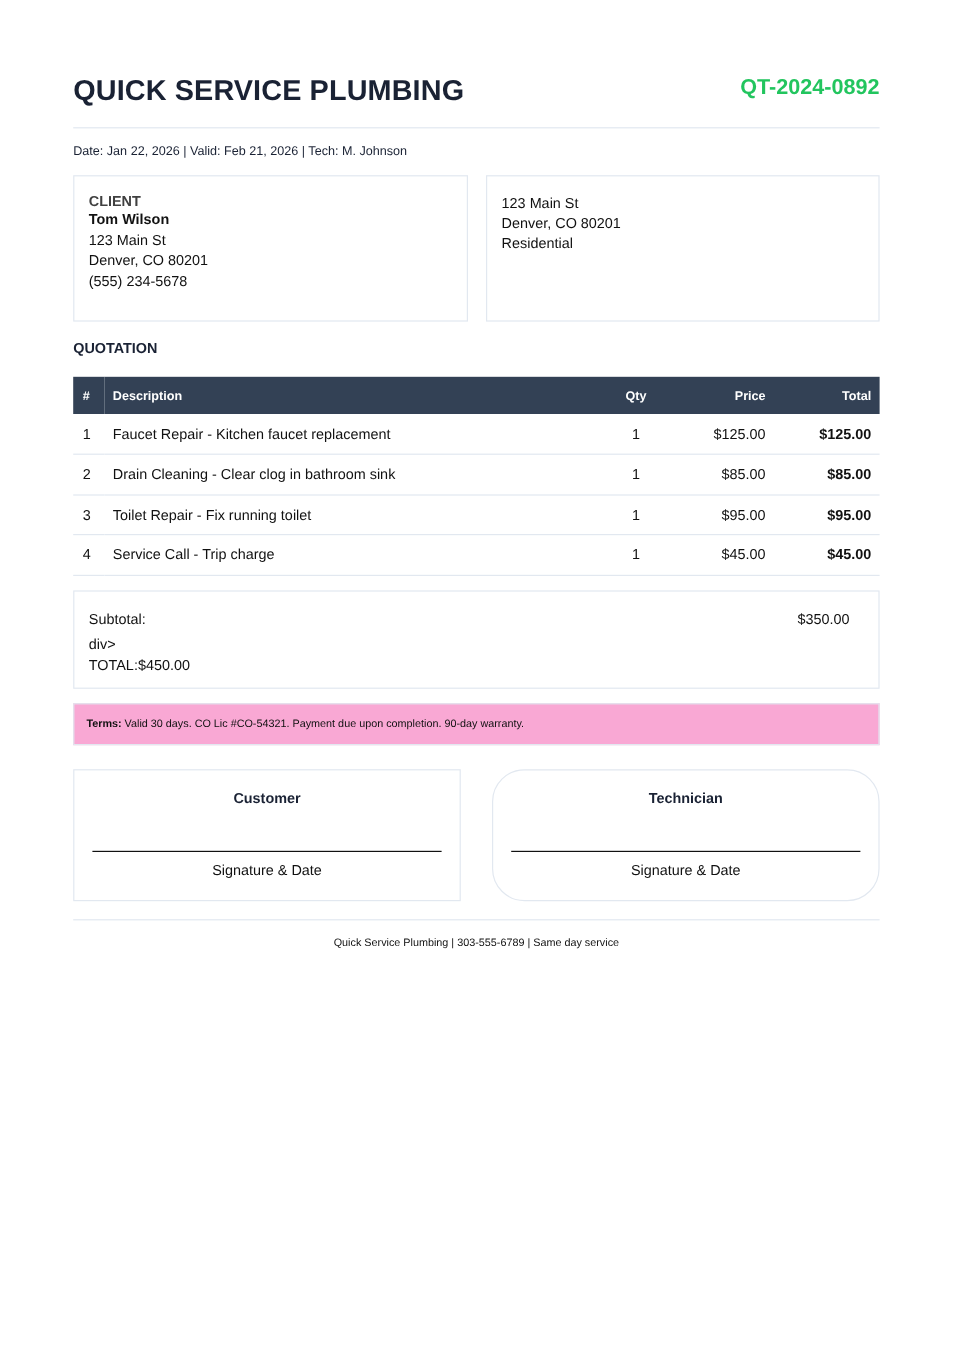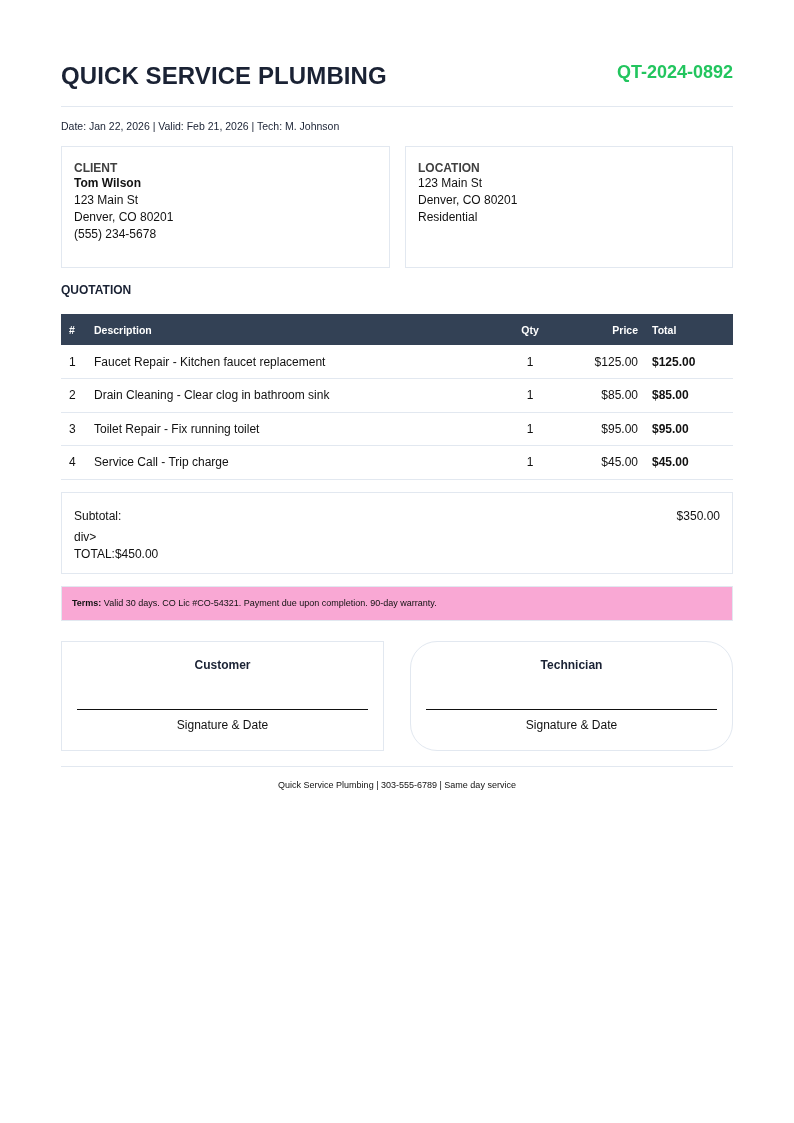--- a/index.html
+++ b/index.html
@@ -17,25 +17,25 @@
   .box .line { font-size: 12px; line-height: 17px; color: #111; }
   .box .line.bold { font-weight: bold; }
   .section-title { position: absolute; left: 0; top: 283px; font-size: 12px; font-weight: bold; color: #1a2234; }
   table { position: absolute; left: 0; top: 314px; width: 672px; border-collapse: collapse; }
   thead tr { background: #334155; color: #fff; }
   th { font-size: 10.5px; font-weight: bold; height: 31px; padding: 0 7px; text-align: left; }
   td { font-size: 12px; height: 33.5px; padding: 0 7px; border-bottom: 1px solid #e2e8f0; color: #111; }
   .c-num { width: 26px; padding-left: 8px; }
   .c-qty { text-align: center; width: 60px; }
   .c-price { text-align: right; width: 85px; }
-  .c-total { width: 88px; margin-top: 24px; }
+  .c-total { text-align: right; width: 88px; margin-top: 24px; }
   td.c-total { font-weight: bold; }
   .totals { position: absolute; left: 0; top: 492px; width: 672px; height: 82px; border: 1px solid #e2e8f0; padding: 16px 12px; font-size: 12px; }
   .totals .row { position: relative; height: 20px; }
-  .totals .sub-val { position: absolute; right: 0; top: 0; }
+  .totals .sub-val { position: absolute; right: 12px; top: 0; }
   .totals .stray { margin-top: 0; line-height: 17px; }
   .terms { position: absolute; left: 0; top: 586px; width: 672px; height: 35px; background: #f9a8d4; border: 1px solid #e2e8f0; padding: 0 10px; font-size: 9px; line-height: 33px; color: #111; }
   .terms b { font-weight: bold; }
   .sig { position: absolute; top: 641px; height: 110px; border: 1px solid #e2e8f0; text-align: center; }
   .sig.cust { left: 0; width: 323px; }
   .sig.tech { left: 349px; width: 323px; border-radius: 27px; }
   .sig .who { font-size: 12px; font-weight: bold; margin-top: 16px; color: #1a2234; }
   .sig .line { position: absolute; left: 15px; right: 15px; top: 67px; border-top: 1px solid #111; }
   .sig .cap { position: absolute; left: 0; right: 0; top: 76px; font-size: 12px; }
   .footer { position: absolute; left: 0; top: 766px; width: 672px; border-top: 1px solid #e2e8f0; text-align: center; font-size: 9px; padding-top: 13px; color: #111; }
@@ -52,21 +52,20 @@
 
   <div class="box client">
     <h3>CLIENT</h3>
     <div class="line bold">Tom Wilson</div>
     <div class="line">123 Main St</div>
     <div class="line">Denver, CO 80201</div>
     <div class="line">(555) 234-5678</div>
   </div>
 
   <div class="box location">
-    <h3>LOCATION</h3>
     <div class="line">123 Main St</div>
     <div class="line">Denver, CO 80201</div>
     <div class="line">Residential</div>
   </div>
 
   <div class="section-title">QUOTATION</div>
 
   <table>
     <thead>
       <tr>

